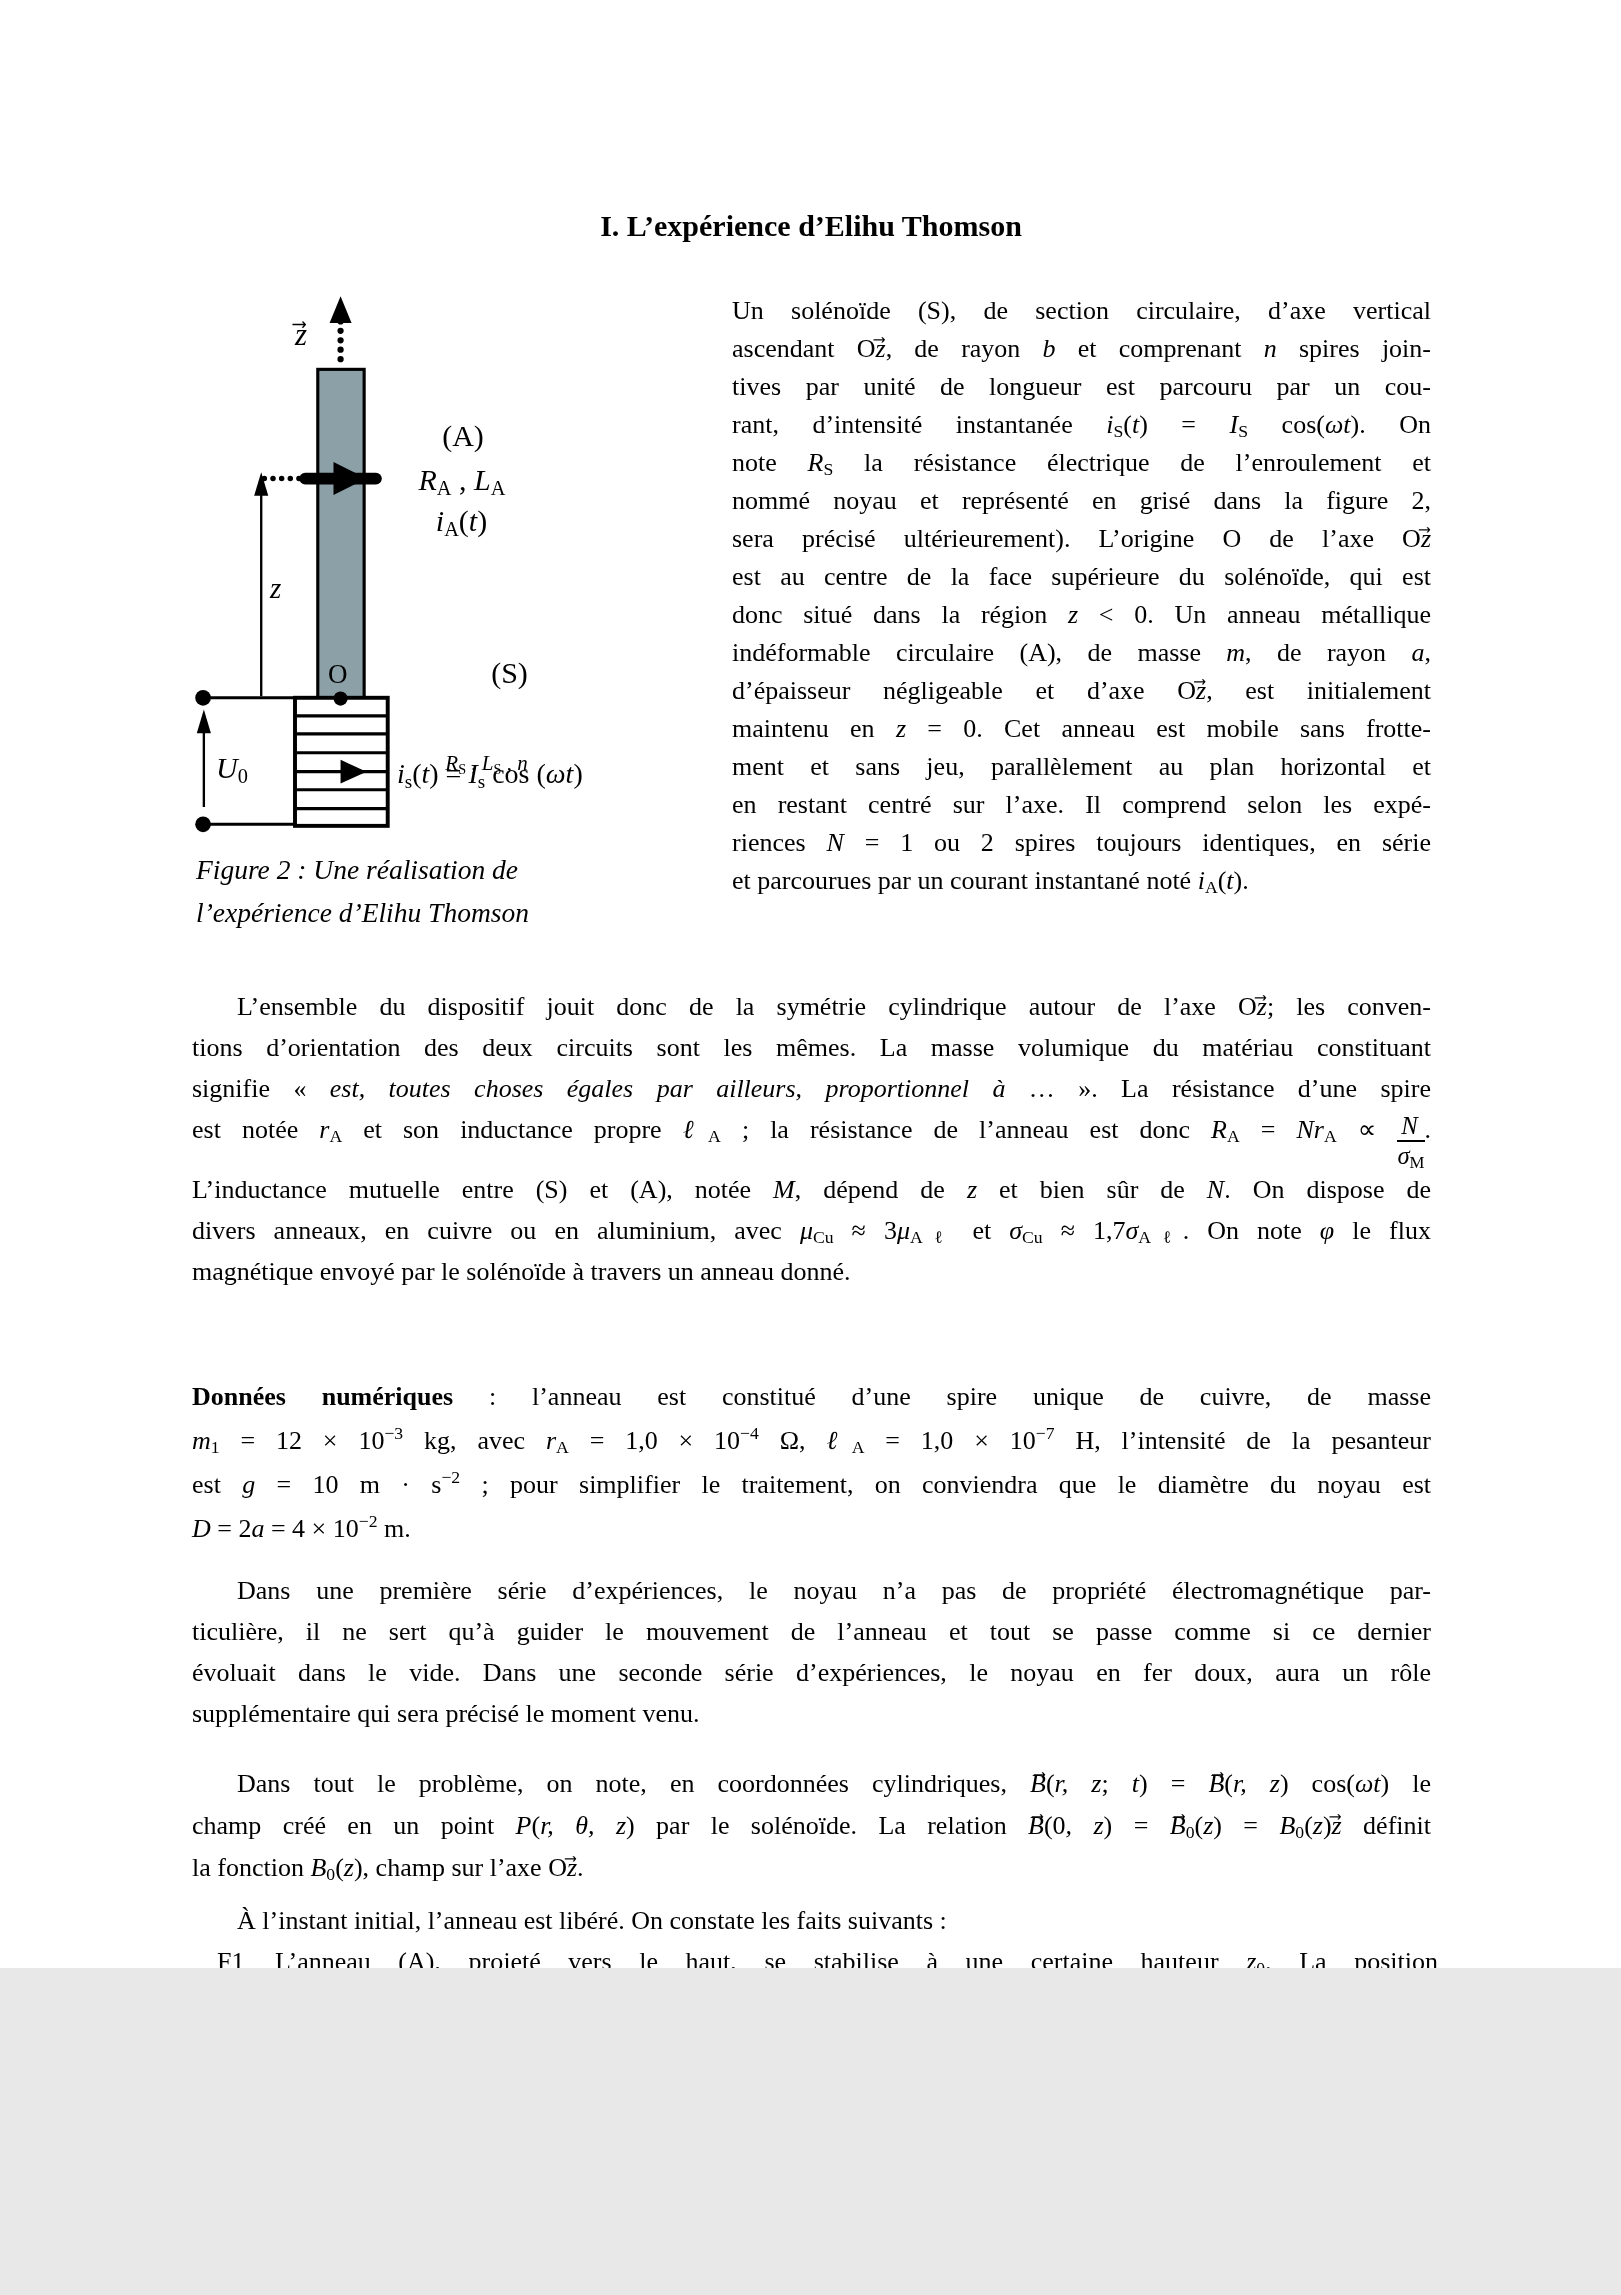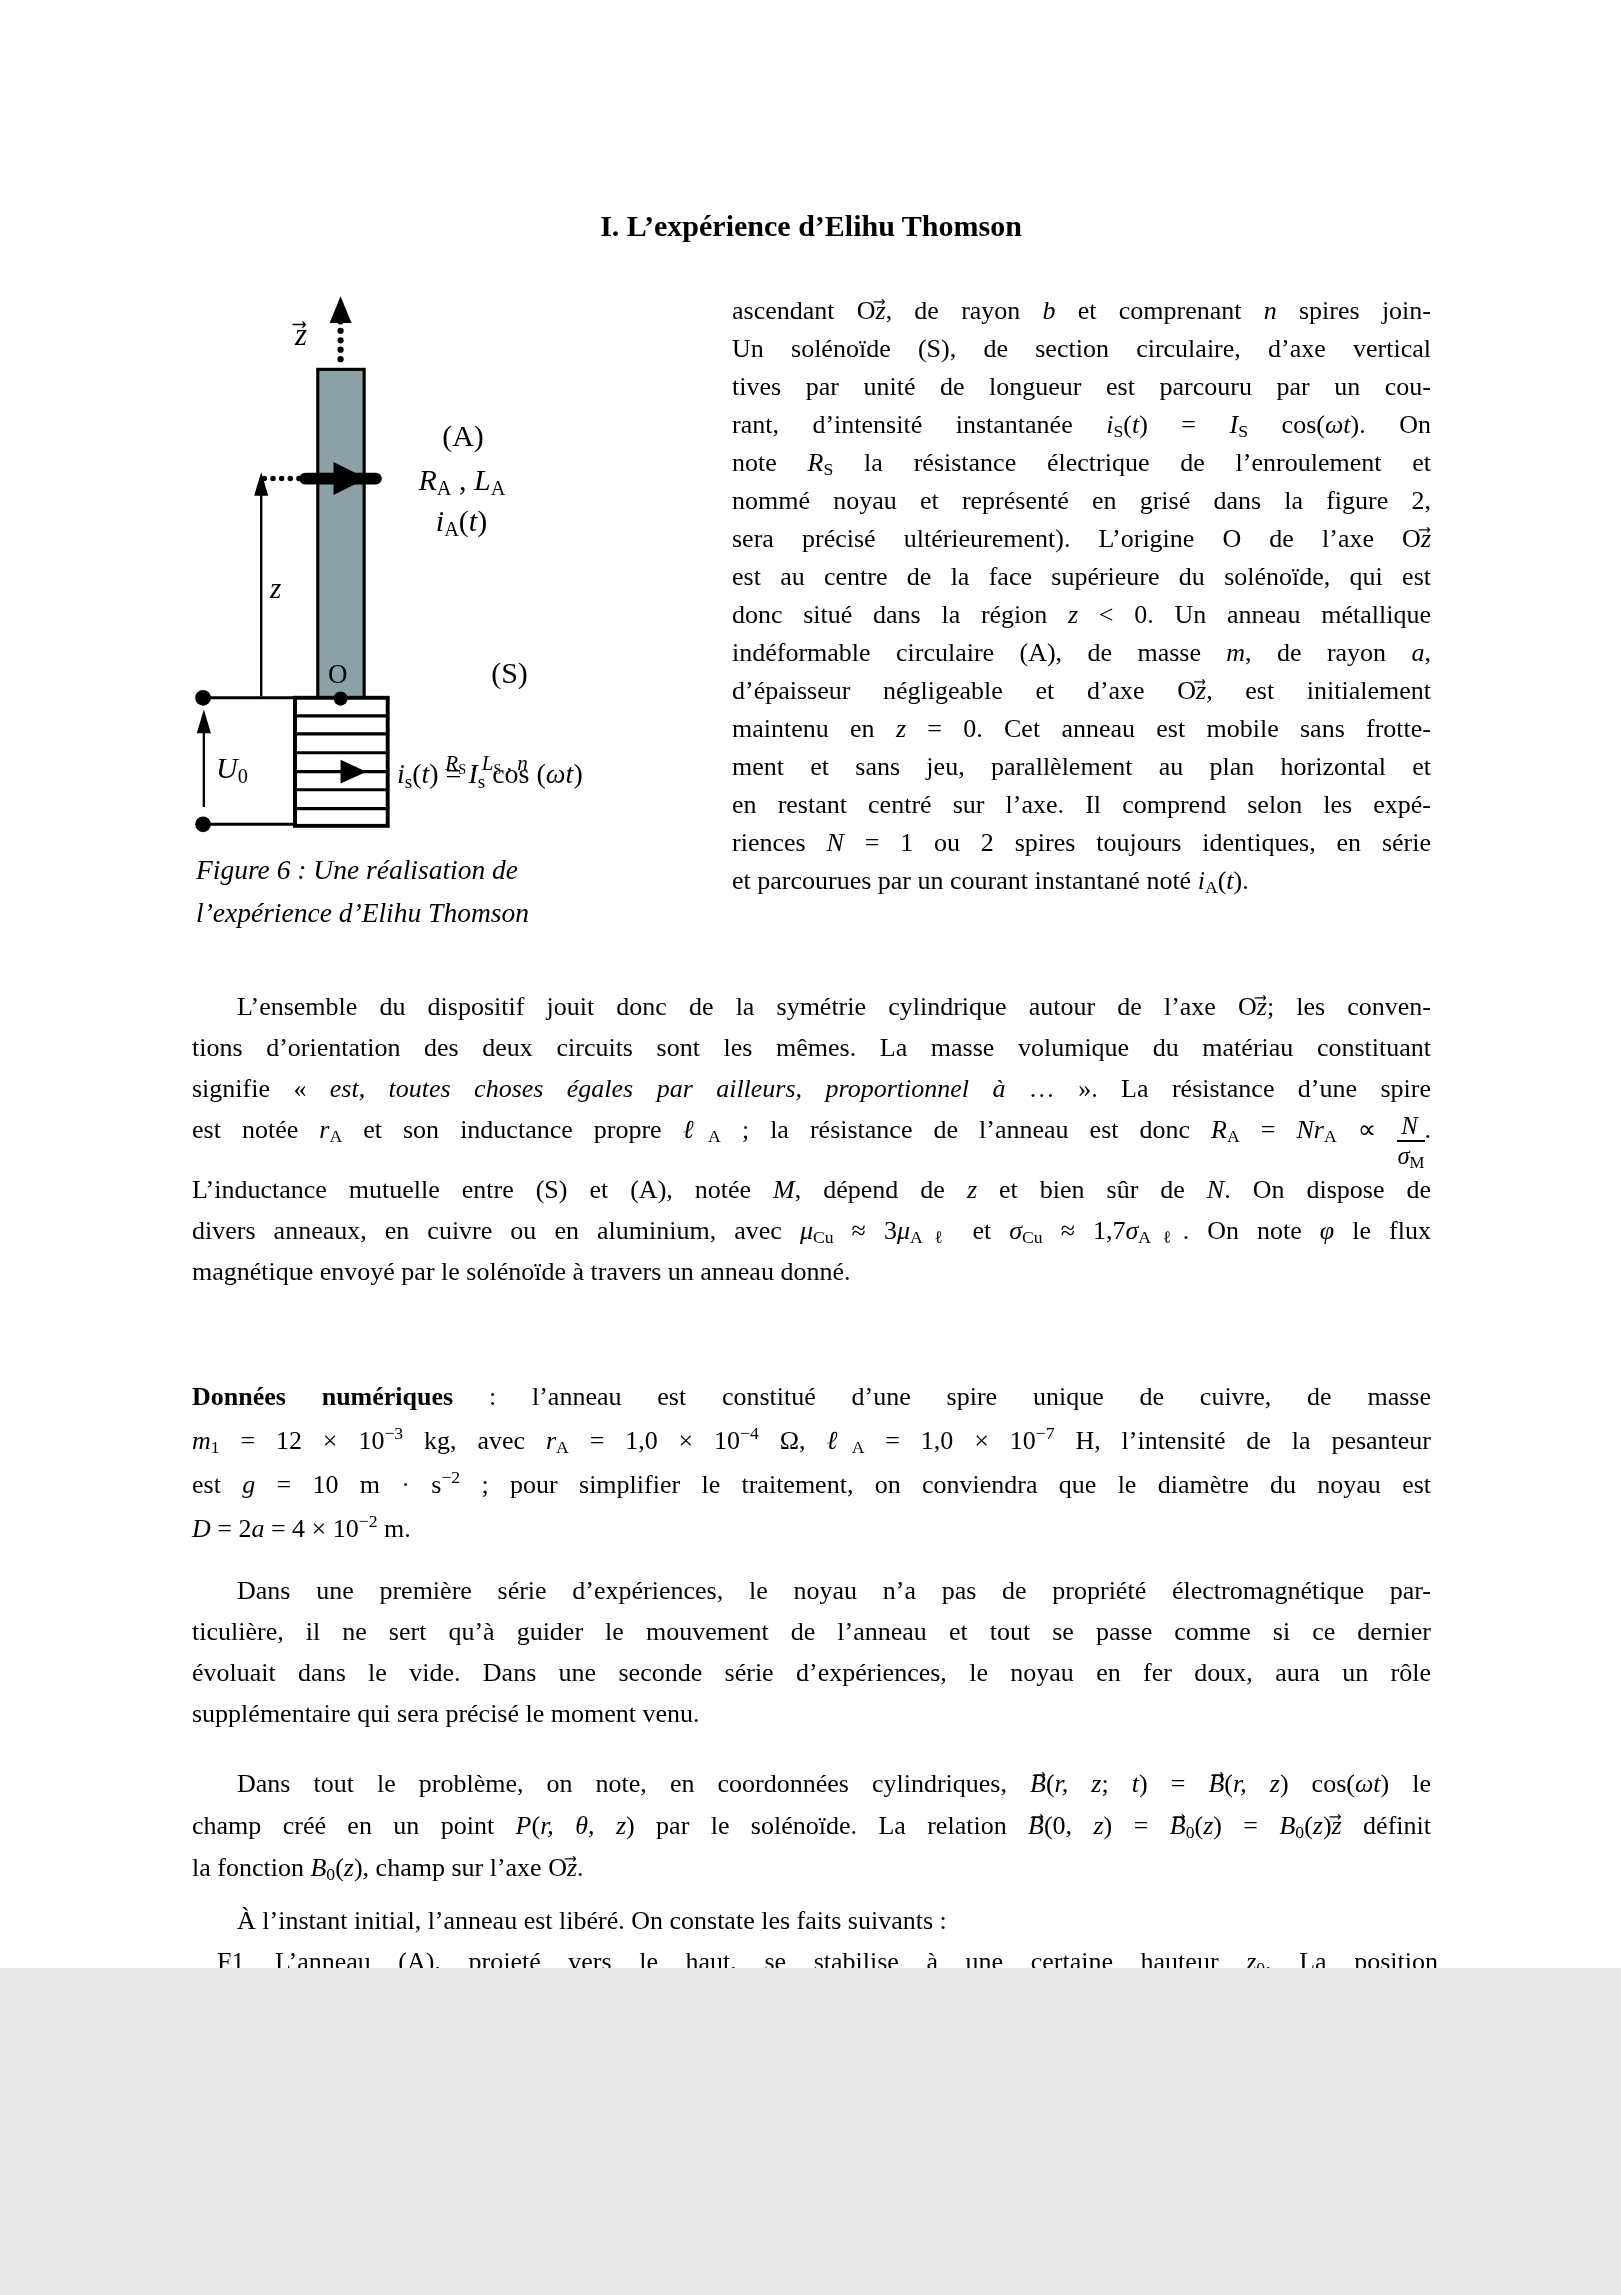--- a/index.html
+++ b/index.html
@@ -87,26 +87,26 @@
   <span class="fig-label" style="left:295px;top:316px;font-size:31px;"><i>z</i>⃗</span>
   <span class="fig-label" style="left:270px;top:572px;font-size:29px;"><i>z</i></span>
   <span class="fig-label ctr" style="left:422px;top:419px;width:82px;">(A)</span>
   <span class="fig-label ctr" style="left:407px;top:463px;width:110px;"><i>R</i><sub>A</sub> , <i>L</i><sub>A</sub></span>
   <span class="fig-label ctr" style="left:422px;top:504px;width:79px;"><i>i</i><sub>A</sub>(<i>t</i>)</span>
   <span class="fig-label" style="left:328px;top:659px;font-size:27px;">O</span>
   <span class="fig-label" style="left:216px;top:751px;"><i>U</i><sub>0</sub></span>
   <span class="fig-label ctr" style="left:476px;top:656px;width:67px;">(S)</span>
   <span class="fig-label ctr" style="left:418px;top:751px;width:137px;font-size:21px;"><i>R</i><sub>S</sub> , <i>L</i><sub>S</sub> , <i>n</i></span>
   <span class="fig-label" style="left:397px;top:758px;font-size:28px;"><i>i</i><sub>s</sub>(<i>t</i>) = <i>I</i><sub>s</sub> cos (<i>ω</i><i>t</i>)</span>
-  <span class="caption" style="left:196px;top:854px;">Figure 6 : Une réalisation de</span>
+  <span class="caption" style="left:196px;top:854px;">Figure 2 : Une réalisation de</span>
   <span class="caption" style="left:196px;top:897px;">l’expérience d’Elihu Thomson</span>
 
   <div class="col">
+      <div class="tline">Un solénoïde (S), de section circulaire, d’axe vertical</div>
       <div class="tline">ascendant O<i>z</i>⃗, de rayon <i>b</i> et comprenant <i>n</i> spires join-</div>
-      <div class="tline">Un solénoïde (S), de section circulaire, d’axe vertical</div>
       <div class="tline">tives par unité de longueur est parcouru par un cou-</div>
       <div class="tline">rant, d’intensité instantanée <i>i</i><sub>S</sub>(<i>t</i>) = <i>I</i><sub>S</sub> cos(<i>ωt</i>). On</div>
       <div class="tline">note <i>R</i><sub>S</sub> la résistance électrique de l’enroulement et</div>
       <div class="tline">nommé noyau et représenté en grisé dans la figure 2,</div>
       <div class="tline">sera précisé ultérieurement). L’origine O de l’axe O<i>z</i>⃗</div>
       <div class="tline">est au centre de la face supérieure du solénoïde, qui est</div>
       <div class="tline">donc situé dans la région <i>z</i> &lt; 0. Un anneau métallique</div>
       <div class="tline">indéformable circulaire (A), de masse <i>m</i>, de rayon <i>a</i>,</div>
       <div class="tline">d’épaisseur négligeable et d’axe O<i>z</i>⃗, est initialement</div>
       <div class="tline">maintenu en <i>z</i> = 0. Cet anneau est mobile sans frotte-</div>

